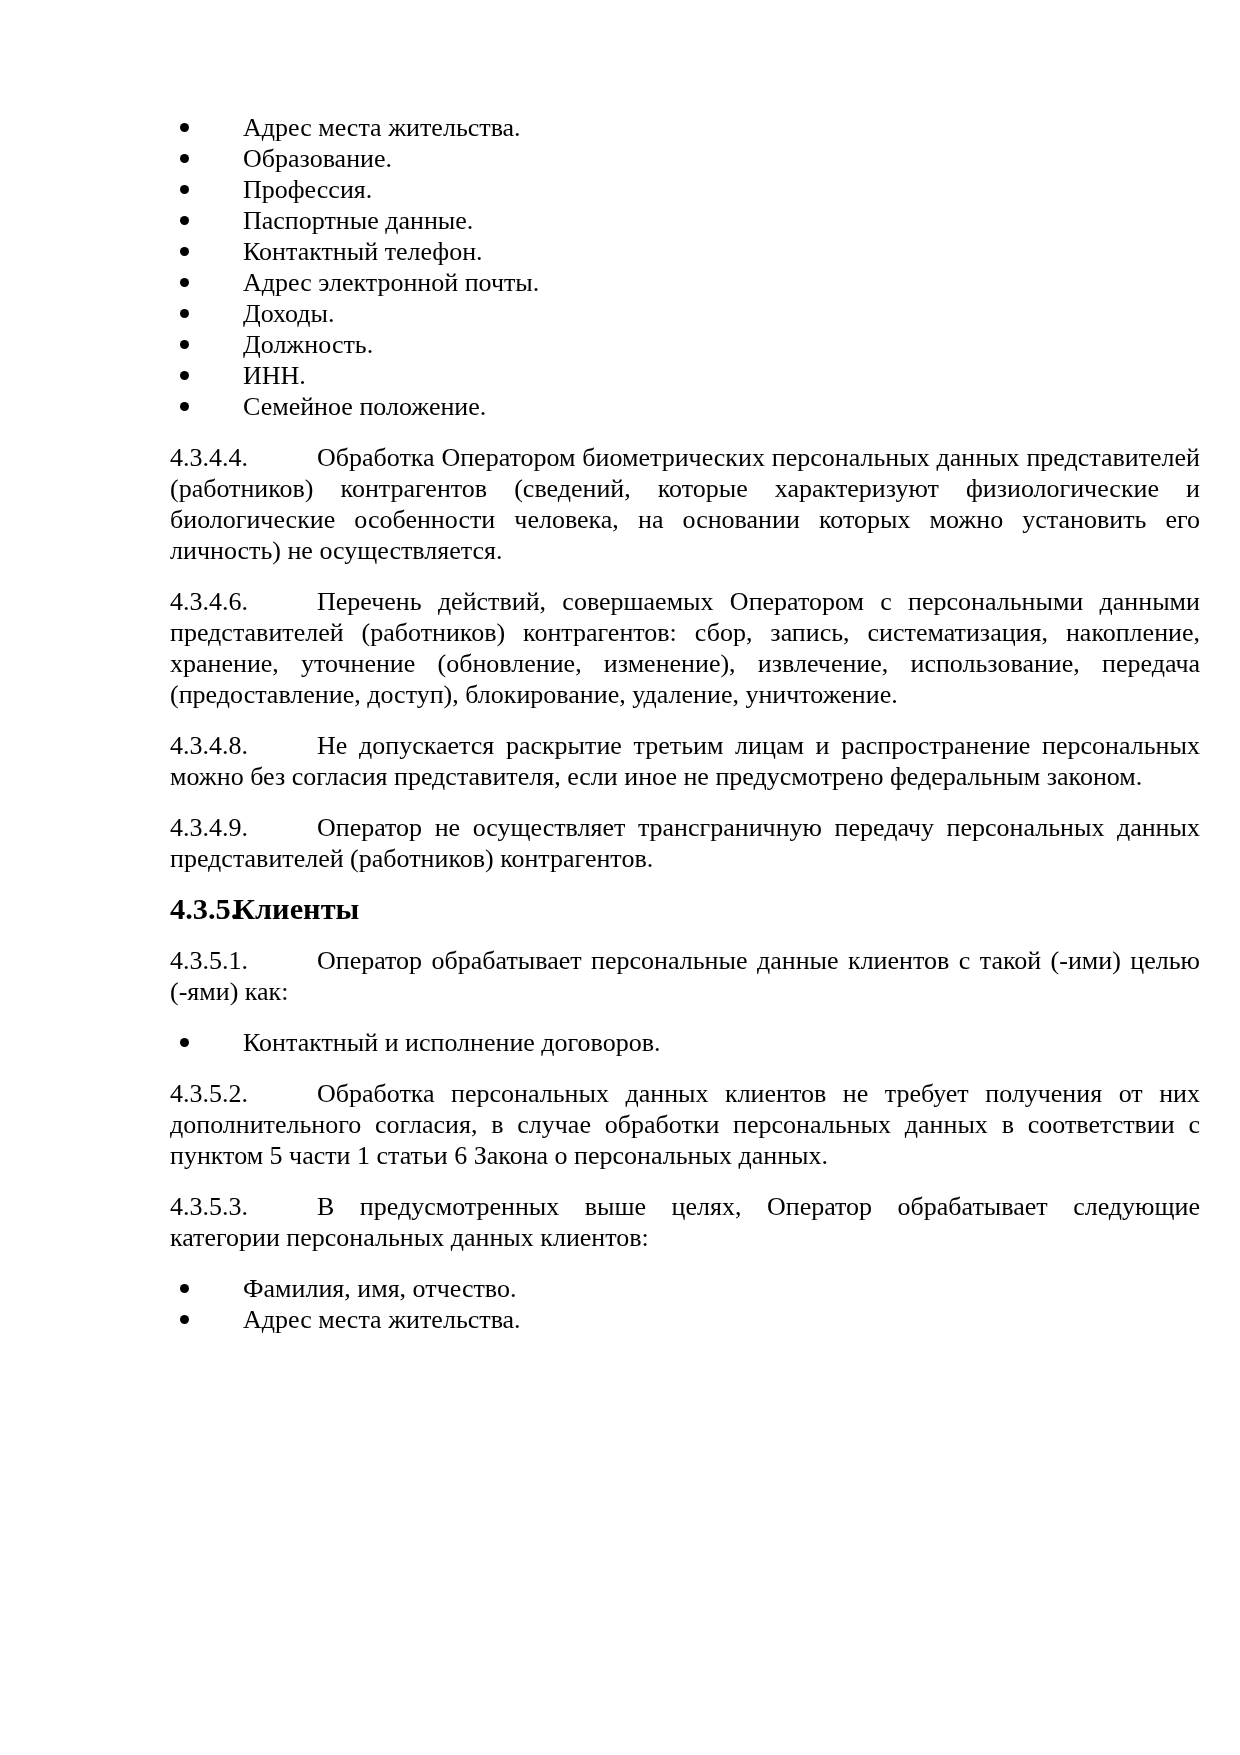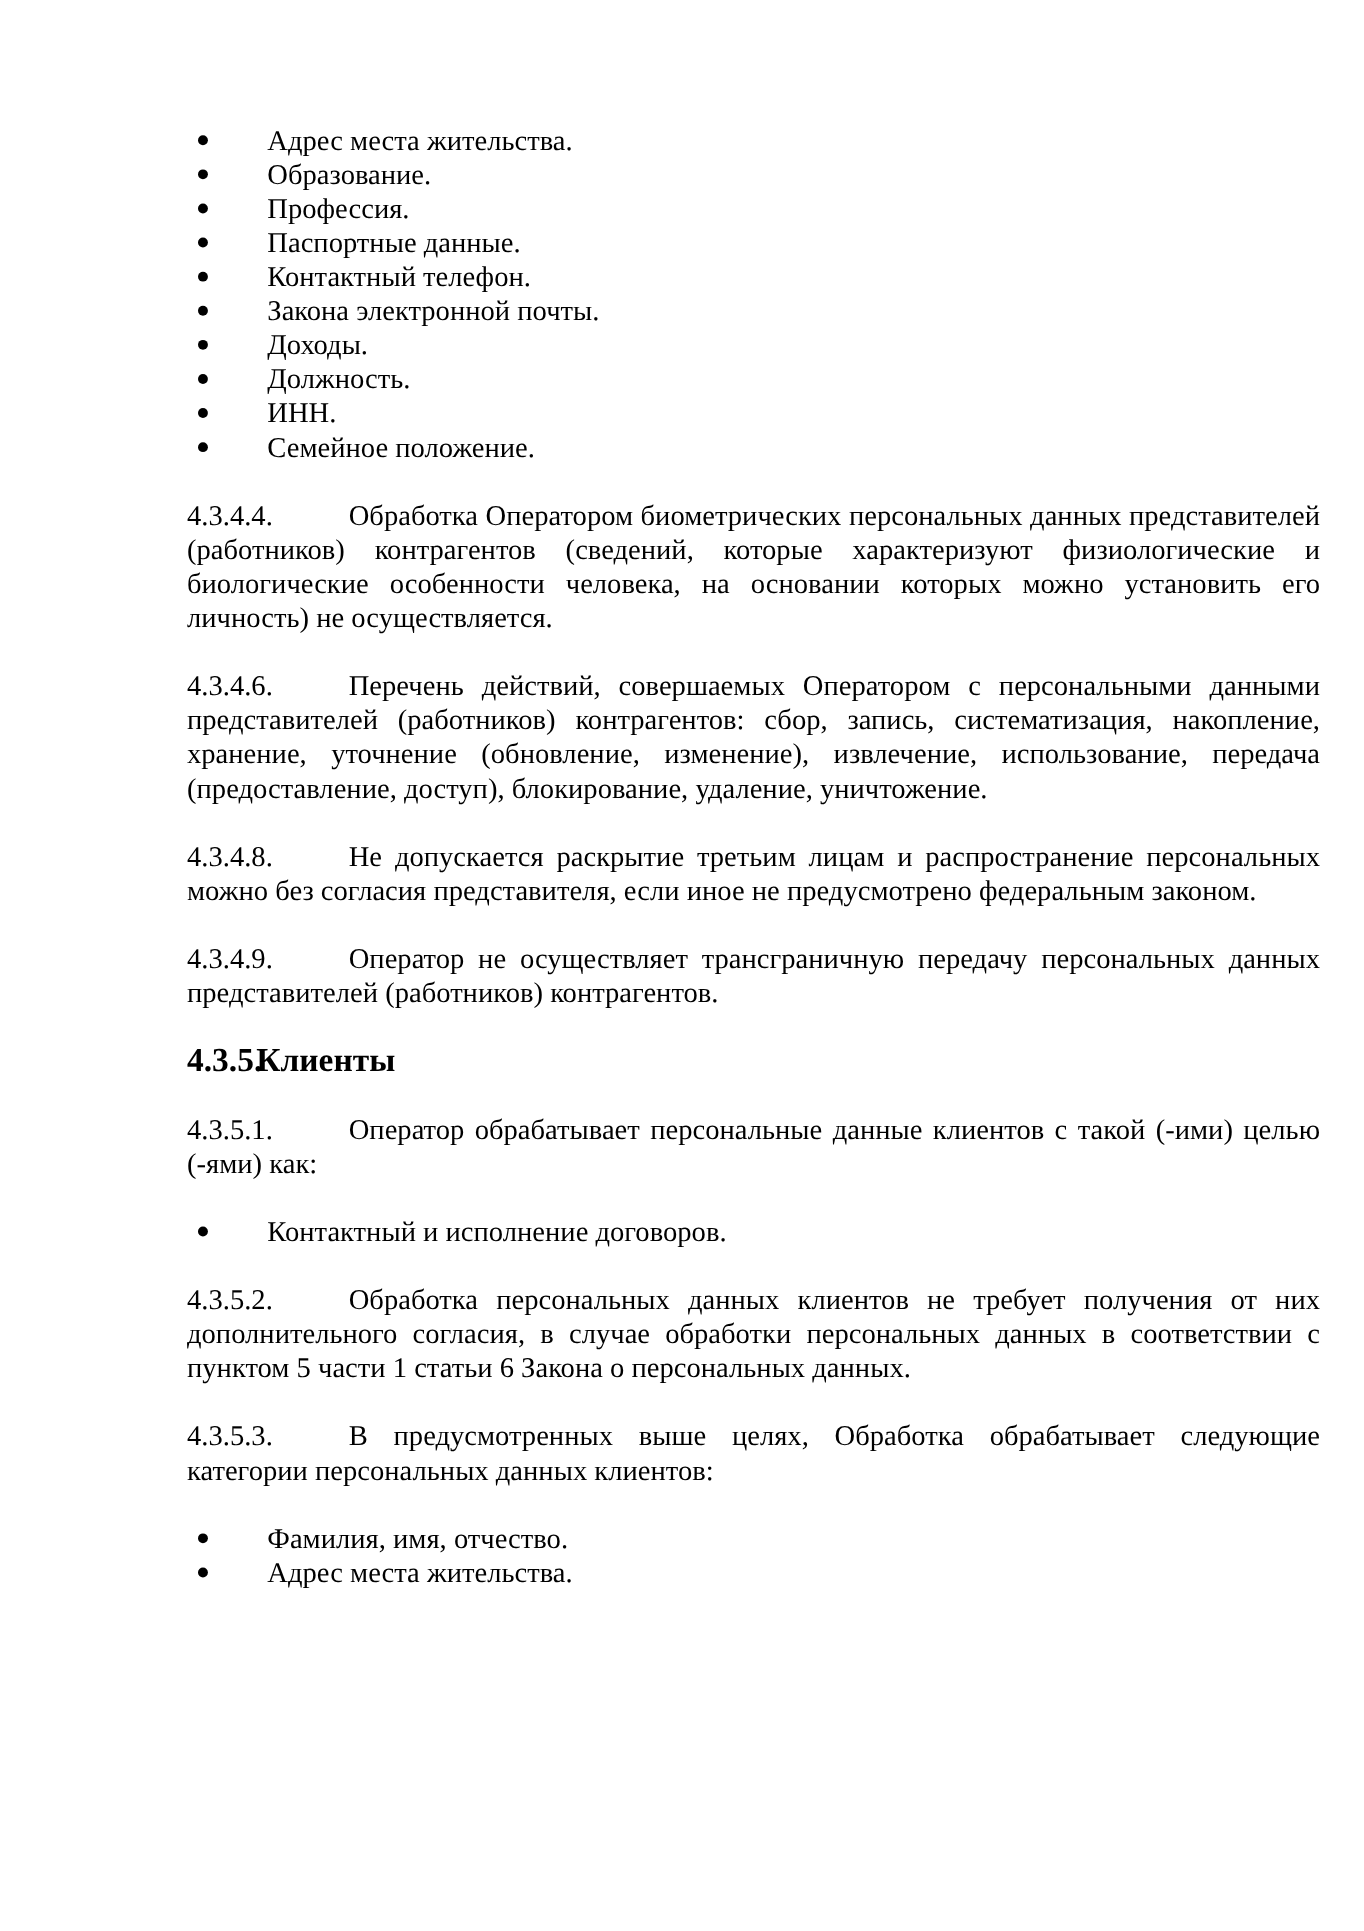--- a/index.html
+++ b/index.html
@@ -11,21 +11,21 @@
     font-size: 26px;
     line-height: 31px;
     color: #000000;
     overflow: hidden;
   }
   .page {
     width: 1240px;
     height: 1755px;
     padding: 112px 40px 40px 170px;
   }
-  .block + .block { margin-top: 31px; }
+  .block + .block { margin-top: 20px; }
 
   ul.bullets { list-style: none; }
   ul.bullets li {
     position: relative;
     padding-left: 73px;
   }
   ul.bullets li .dot {
     position: absolute;
     left: 10px;
     top: 11px;
@@ -45,21 +45,21 @@
 <body>
 
 <div class="page">
 
   <ul class="bullets block">
     <li><span class="dot"></span><span>Адрес места жительства.</span></li>
     <li><span class="dot"></span><span>Образование.</span></li>
     <li><span class="dot"></span><span>Профессия.</span></li>
     <li><span class="dot"></span><span>Паспортные данные.</span></li>
     <li><span class="dot"></span><span>Контактный телефон.</span></li>
-    <li><span class="dot"></span><span>Закона электронной почты.</span></li>
+    <li><span class="dot"></span><span>Адрес электронной почты.</span></li>
     <li><span class="dot"></span><span>Доходы.</span></li>
     <li><span class="dot"></span><span>Должность.</span></li>
     <li><span class="dot"></span><span>ИНН.</span></li>
     <li><span class="dot"></span><span>Семейное положение.</span></li>
   </ul>
 
   <p class="para block"><span class="pnum">4.3.4.4.</span><span>Обработка Оператором биометрических персональных данных представителей (работников) контрагентов (сведений, которые характеризуют физиологические и биологические особенности человека, на основании которых можно установить его личность) не осуществляется.</span></p>
 
 
   <p class="para block"><span class="pnum">4.3.4.6.</span><span>Перечень действий, совершаемых Оператором с персональными данными представителей (работников) контрагентов: сбор, запись, систематизация, накопление, хранение, уточнение (обновление, изменение), извлечение, использование, передача (предоставление, доступ), блокирование, удаление, уничтожение.</span></p>
@@ -72,20 +72,20 @@
   <h3 class="heading block"><span class="hnum">4.3.5.</span><span>Клиенты</span></h3>
 
   <p class="para block"><span class="pnum">4.3.5.1.</span><span>Оператор обрабатывает персональные данные клиентов с такой (-ими) целью (-ями) как:</span></p>
 
   <ul class="bullets block">
     <li><span class="dot"></span><span>Контактный и исполнение договоров.</span></li>
   </ul>
 
   <p class="para block"><span class="pnum">4.3.5.2.</span><span>Обработка персональных данных клиентов не требует получения от них дополнительного согласия, в случае обработки персональных данных в соответствии с пунктом 5 части 1 статьи 6 Закона о персональных данных.</span></p>
 
-  <p class="para block"><span class="pnum">4.3.5.3.</span><span>В предусмотренных выше целях, Обработка обрабатывает следующие категории персональных данных клиентов:</span></p>
+  <p class="para block"><span class="pnum">4.3.5.3.</span><span>В предусмотренных выше целях, Оператор обрабатывает следующие категории персональных данных клиентов:</span></p>
 
   <ul class="bullets block">
     <li><span class="dot"></span><span>Фамилия, имя, отчество.</span></li>
     <li><span class="dot"></span><span>Адрес места жительства.</span></li>
   </ul>
 
 </div>
 
 </body></html>

